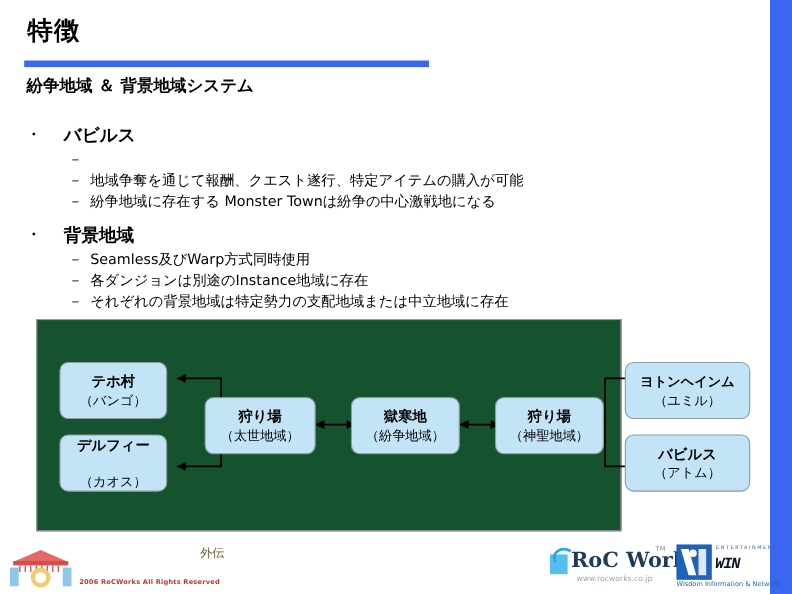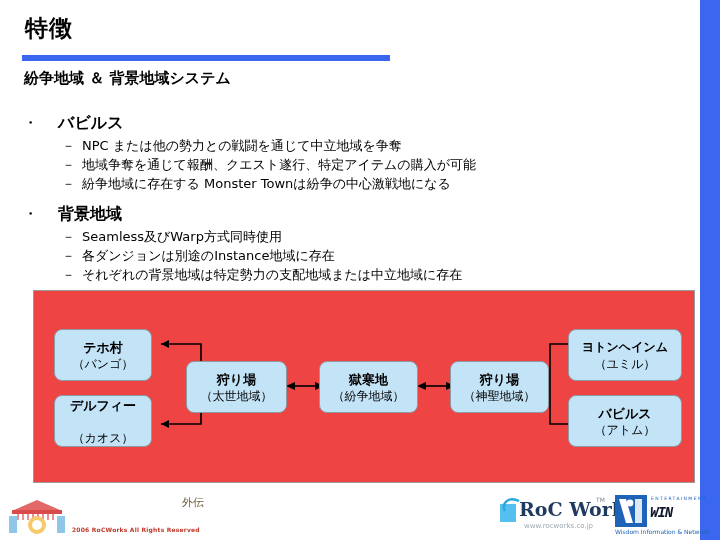--- a/index.html
+++ b/index.html
@@ -99,24 +99,24 @@
     flex: 0 0 20px;
     font-size: 13px;
     line-height: 19px;
   }
 
   
   .diagram {
     position: absolute;
     left: 33px;
     top: 290px;
-    width: 662px;
+    width: 532px;
     height: 193px;
     border: 1px solid #9a9a9a;
-    background: #ef4444;
+    background: #14532d;
     box-sizing: border-box;
   }
   .dnode {
     position: absolute;
     background: #C3E3F7;
     border: 1px solid #8d9aa3;
     border-radius: 8px;
     box-sizing: border-box;
     display: flex;
     flex-direction: column;
@@ -280,21 +280,20 @@
     <div class="lead">紛争地域 ＆ 背景地域システム</div>
 
     <div>
       <div class="bullet-l1">
         <span class="mark">・</span>
         <span>バビルス</span>
       </div>
       <div class="sub-list">
         <div class="bullet-l2">
           <span class="mark">－</span>
-          <span>NPC または他の勢力との戦闘を通じて中立地域を争奪</span>
         </div>
         <div class="bullet-l2">
           <span class="mark">－</span>
           <span>地域争奪を通じて報酬、クエスト遂行、特定アイテムの購入が可能</span>
         </div>
         <div class="bullet-l2">
           <span class="mark">－</span>
           <span>紛争地域に存在する Monster Townは紛争の中心激戦地になる</span>
         </div>
       </div>

